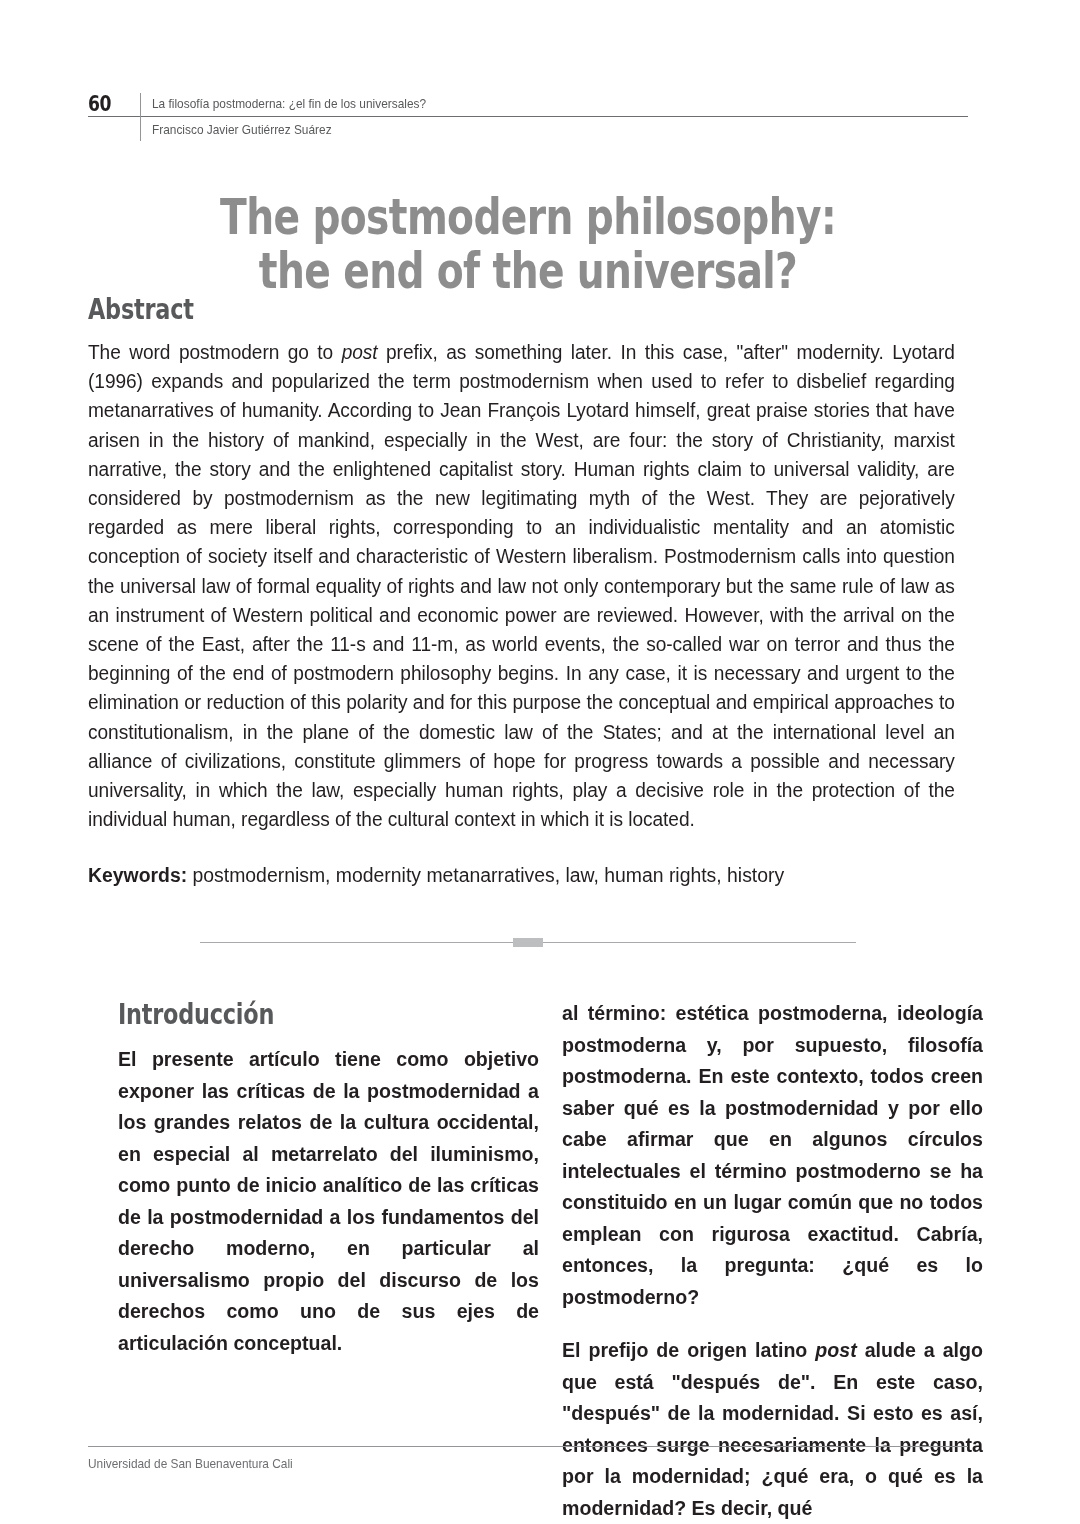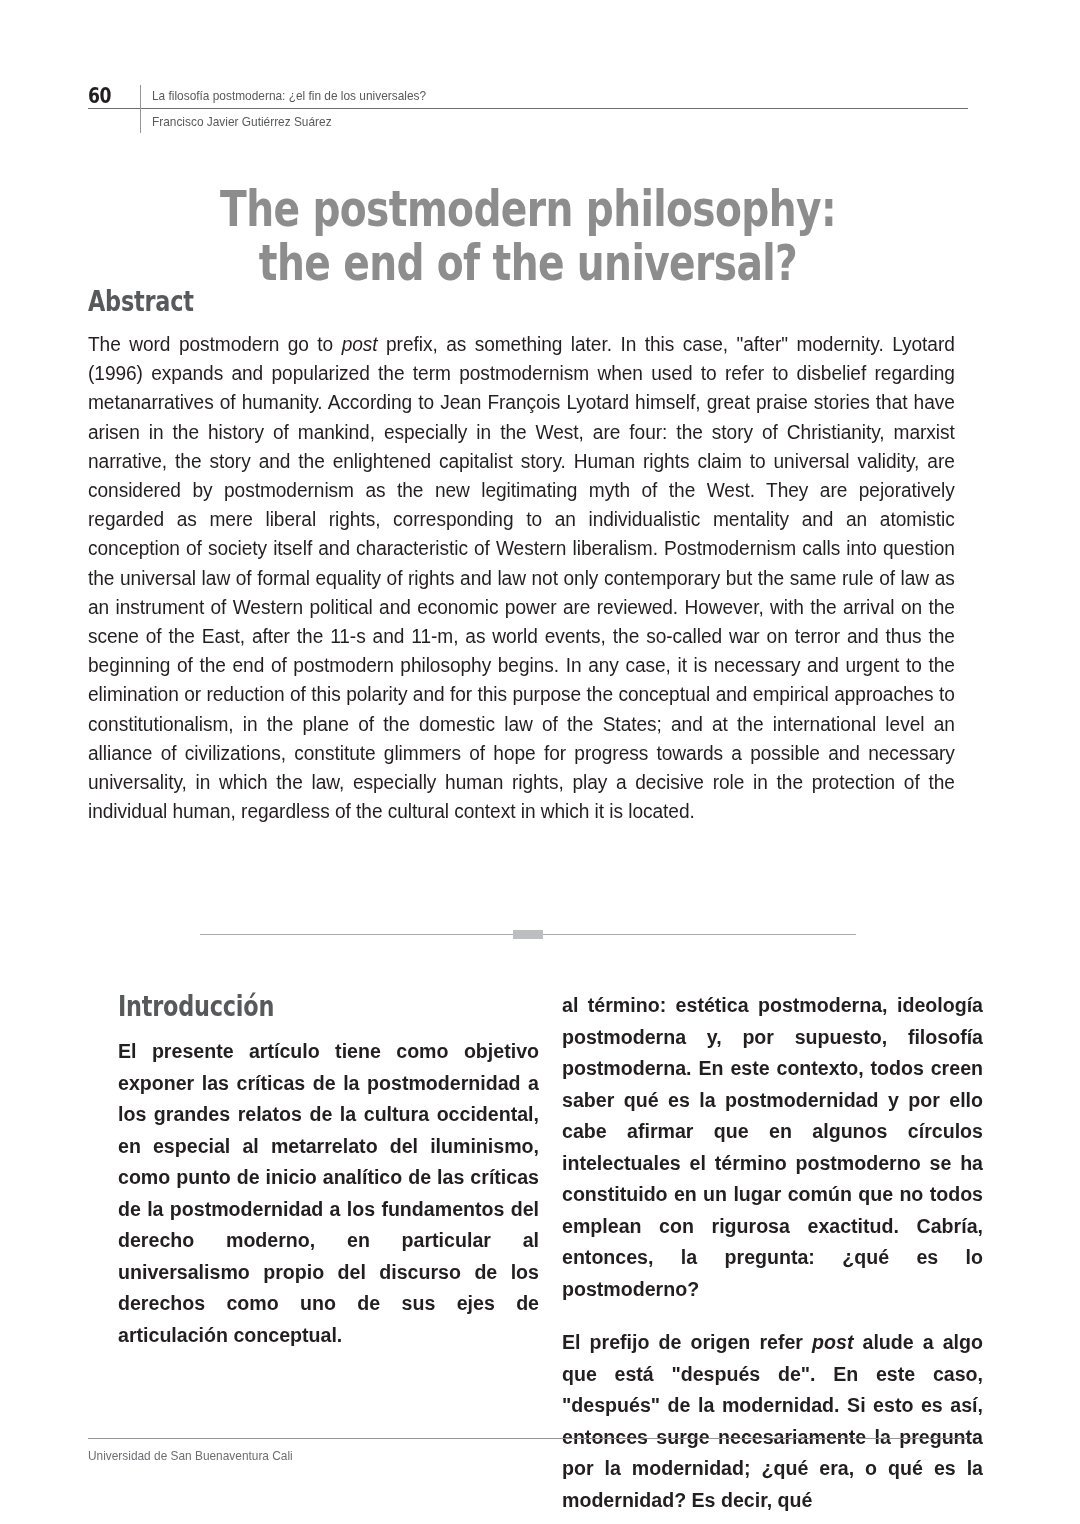--- a/index.html
+++ b/index.html
@@ -11,21 +11,21 @@
     width: 1080px;
     height: 1524px;
     font-family: "Liberation Sans", sans-serif;
     color: #231f20;
     position: relative;
     overflow: hidden;
   }
 
   .page {
     position: absolute;
-    left: 0; top: 0;
+    left: 0; top: 8px;
     width: 1080px;
     height: 1276px;
     background: #fff;
   }
 
   
   .runhead {
     position: absolute;
     left: 88px;
     top: 84px;
@@ -233,34 +233,35 @@
   </div>
 
   <h1 class="doc-title">
     <span class="t-line">The postmodern philosophy:</span>
     <span class="t-line">the end of the universal?</span>
   </h1>
 
   <div class="abstract-head">Abstract</div>
   <div class="abstract-body"><span>The word postmodern go to </span><em>post</em><span> prefix, as something later. In this case, "after" modernity. Lyotard (1996) expands and popularized the term postmodernism when used to refer to disbelief regarding metanarratives of humanity. According to Jean François Lyotard himself, great praise stories that have arisen in the history of mankind, especially in the West, are four: the story of Christianity, marxist narrative, the story and the enlightened capitalist story. Human rights claim to universal validity, are considered by postmodernism as the new legitimating myth of the West. They are pejoratively regarded as mere liberal rights, corresponding to an individualistic mentality and an atomistic conception of society itself and characteristic of Western liberalism. Postmodernism calls into question the universal law of formal equality of rights and law not only contemporary but the same rule of law as an instrument of Western political and economic power are reviewed. However, with the arrival on the scene of the East, after the 11-s and 11-m, as world events, the so-called war on terror and thus the beginning of the end of postmodern philosophy begins. In any case, it is necessary and urgent to the elimination or reduction of this polarity and for this purpose the conceptual and empirical approaches to constitutionalism, in the plane of the domestic law of the States; and at the international level an alliance of civilizations, constitute glimmers of hope for progress towards a possible and necessary universality, in which the law, especially human rights, play a decisive role in the protection of the individual human, regardless of the cultural context in which it is located.</span></div>
 
+  <div class="keywords"><b>Keywords:</b><span> postmodernism, modernity metanarratives, law, human rights, history</span></div>
 
   <div class="ornament">
     <div class="ornament-line"></div>
     <div class="ornament-box"></div>
   </div>
 
   <div class="col col-left">
     <div class="section-head">Introducción</div>
     <p>El presente artículo tiene como objetivo exponer las críticas de la postmodernidad a los grandes relatos de la cultura occidental, en especial al metarrelato del iluminismo, como punto de inicio analítico de las críticas de la postmodernidad a los fundamentos del derecho moderno, en particular al universalismo propio del discurso de los derechos como uno de sus ejes de articulación conceptual.</p>
   </div>
 
   <div class="col col-right">
     <p>al término: estética postmoderna, ideología postmoderna y, por supuesto, filosofía postmoderna. En este contexto, todos creen saber qué es la postmodernidad y por ello cabe afirmar que en algunos círculos intelectuales el término postmoderno se ha constituido en un lugar común que no todos emplean con rigurosa exactitud. Cabría, entonces, la pregunta: ¿qué es lo postmoderno?</p>
-    <p><span>El prefijo de origen refer </span><em>post</em><span> alude a algo que está "después de". En este caso, "después" de la modernidad. Si esto es así, entonces surge necesariamente la pregunta por la modernidad; ¿qué era, o qué es la modernidad? Es decir, qué</span></p>
+    <p><span>El prefijo de origen latino </span><em>post</em><span> alude a algo que está "después de". En este caso, "después" de la modernidad. Si esto es así, entonces surge necesariamente la pregunta por la modernidad; ¿qué era, o qué es la modernidad? Es decir, qué</span></p>
   </div>
 
   <div class="footer">
     <div class="footer-rule"></div>
     <div class="footer-text">Universidad de San Buenaventura Cali</div>
   </div>
 
 </div>
 
 </body></html>

